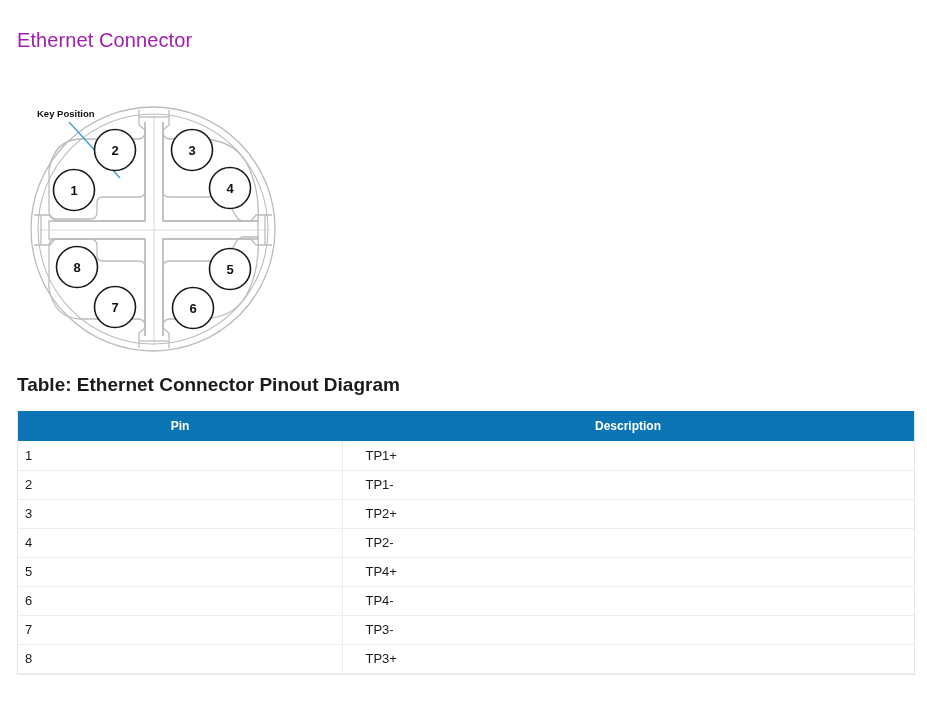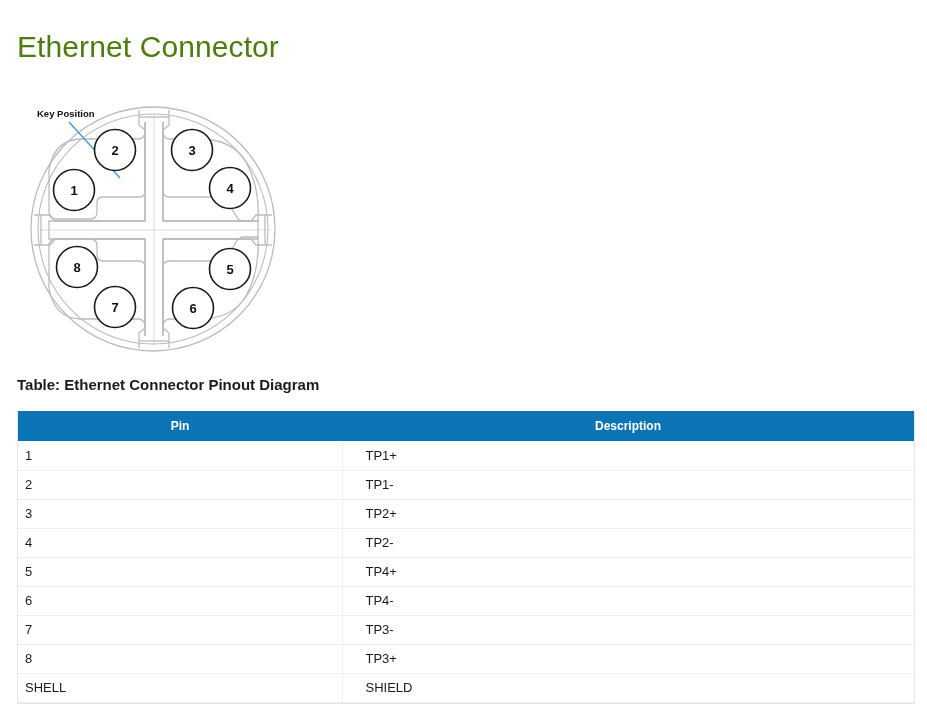--- a/index.html
+++ b/index.html
@@ -21,24 +21,24 @@
     left: 0; top: 0;
     width: 927px;
     height: 717px;
   }
 
   
   .page-title {
     position: absolute;
     left: 17px;
     top: 10px;
-    font-size: 30px;
+    font-size: 20px;
     font-weight: 400;
     letter-spacing: 0.1px;
-    color: #4d7c0f;
+    color: #a21caf;
     line-height: 34px;
     white-space: nowrap;
   }
 
   
   .diagram-wrap {
     position: absolute;
     left: 24px;
     top: 100px;
     width: 270px;
@@ -46,21 +46,21 @@
   }
   .diagram-wrap svg {
     display: block;
   }
 
   
   .table-caption {
     position: absolute;
     left: 17px;
     top: 376px;
-    font-size: 15px;
+    font-size: 19px;
     font-weight: bold;
     color: #1b1b1b;
     line-height: 17px;
     white-space: nowrap;
   }
 
   
   .table-shell {
     position: absolute;
     left: 17px;
@@ -279,21 +279,17 @@
             <td class="cell-desc">TP4-</td>
           </tr>
           <tr>
             <td class="cell-pin">7</td>
             <td class="cell-desc">TP3-</td>
           </tr>
           <tr>
             <td class="cell-pin">8</td>
             <td class="cell-desc">TP3+</td>
           </tr>
-          <tr>
-            <td class="cell-pin">SHELL</td>
-            <td class="cell-desc">SHIELD</td>
-          </tr>
         </tbody>
     </table>
   </div>
 
 </div>
 
 </body></html>

